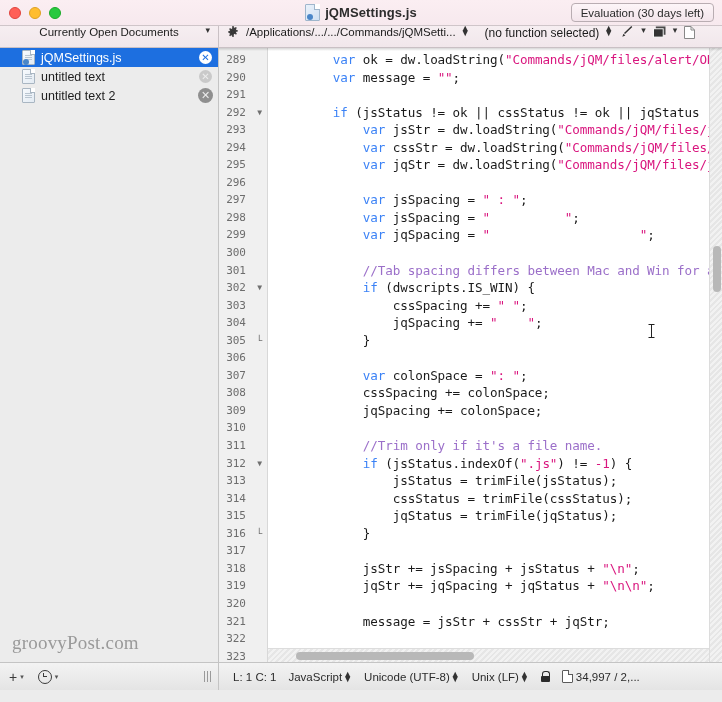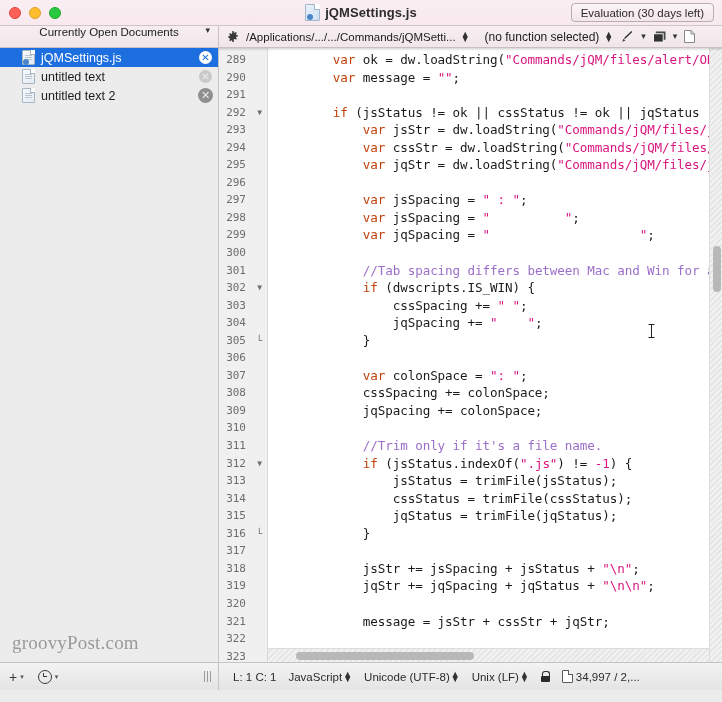--- a/index.html
+++ b/index.html
@@ -128,21 +128,21 @@
   .chev {
     position: absolute;
     right: 8px;
     font-size: 9px;
     color: #333;
     line-height: 1;
   }
   .tb-right {
     flex: 1;
     display: flex;
-    align-items: center;
+    align-items: flex-start;
     gap: 7px;
     padding-left: 8px;
     padding-right: 4px;
     box-sizing: border-box;
   }
   .gear {
     width: 12px; height: 12px;
     position: relative;
     flex: 0 0 auto;
   }
@@ -309,21 +309,21 @@
   }
   .cl {
     height: 17.55px;
     line-height: 17.55px;
     white-space: pre;
     font-family: "DejaVu Sans Mono", monospace;
     font-size: 12.6px;
     color: #1a1a1a;
     letter-spacing: -0.1px;
   }
-  .kw  { color: #c2410c; }
+  .kw  { color: #3b82f6; }
   .str { color: #d9157e; }
   .cmt { color: #9b6fc9; }
   .num { color: #d9157e; }
 
   
   .vscroll {
     position: absolute;
     right: 0; top: 0; bottom: 0;
     width: 13px;
     background: repeating-linear-gradient(135deg, #f2f2f2 0 2px, #e6e6e6 2px 4px);

